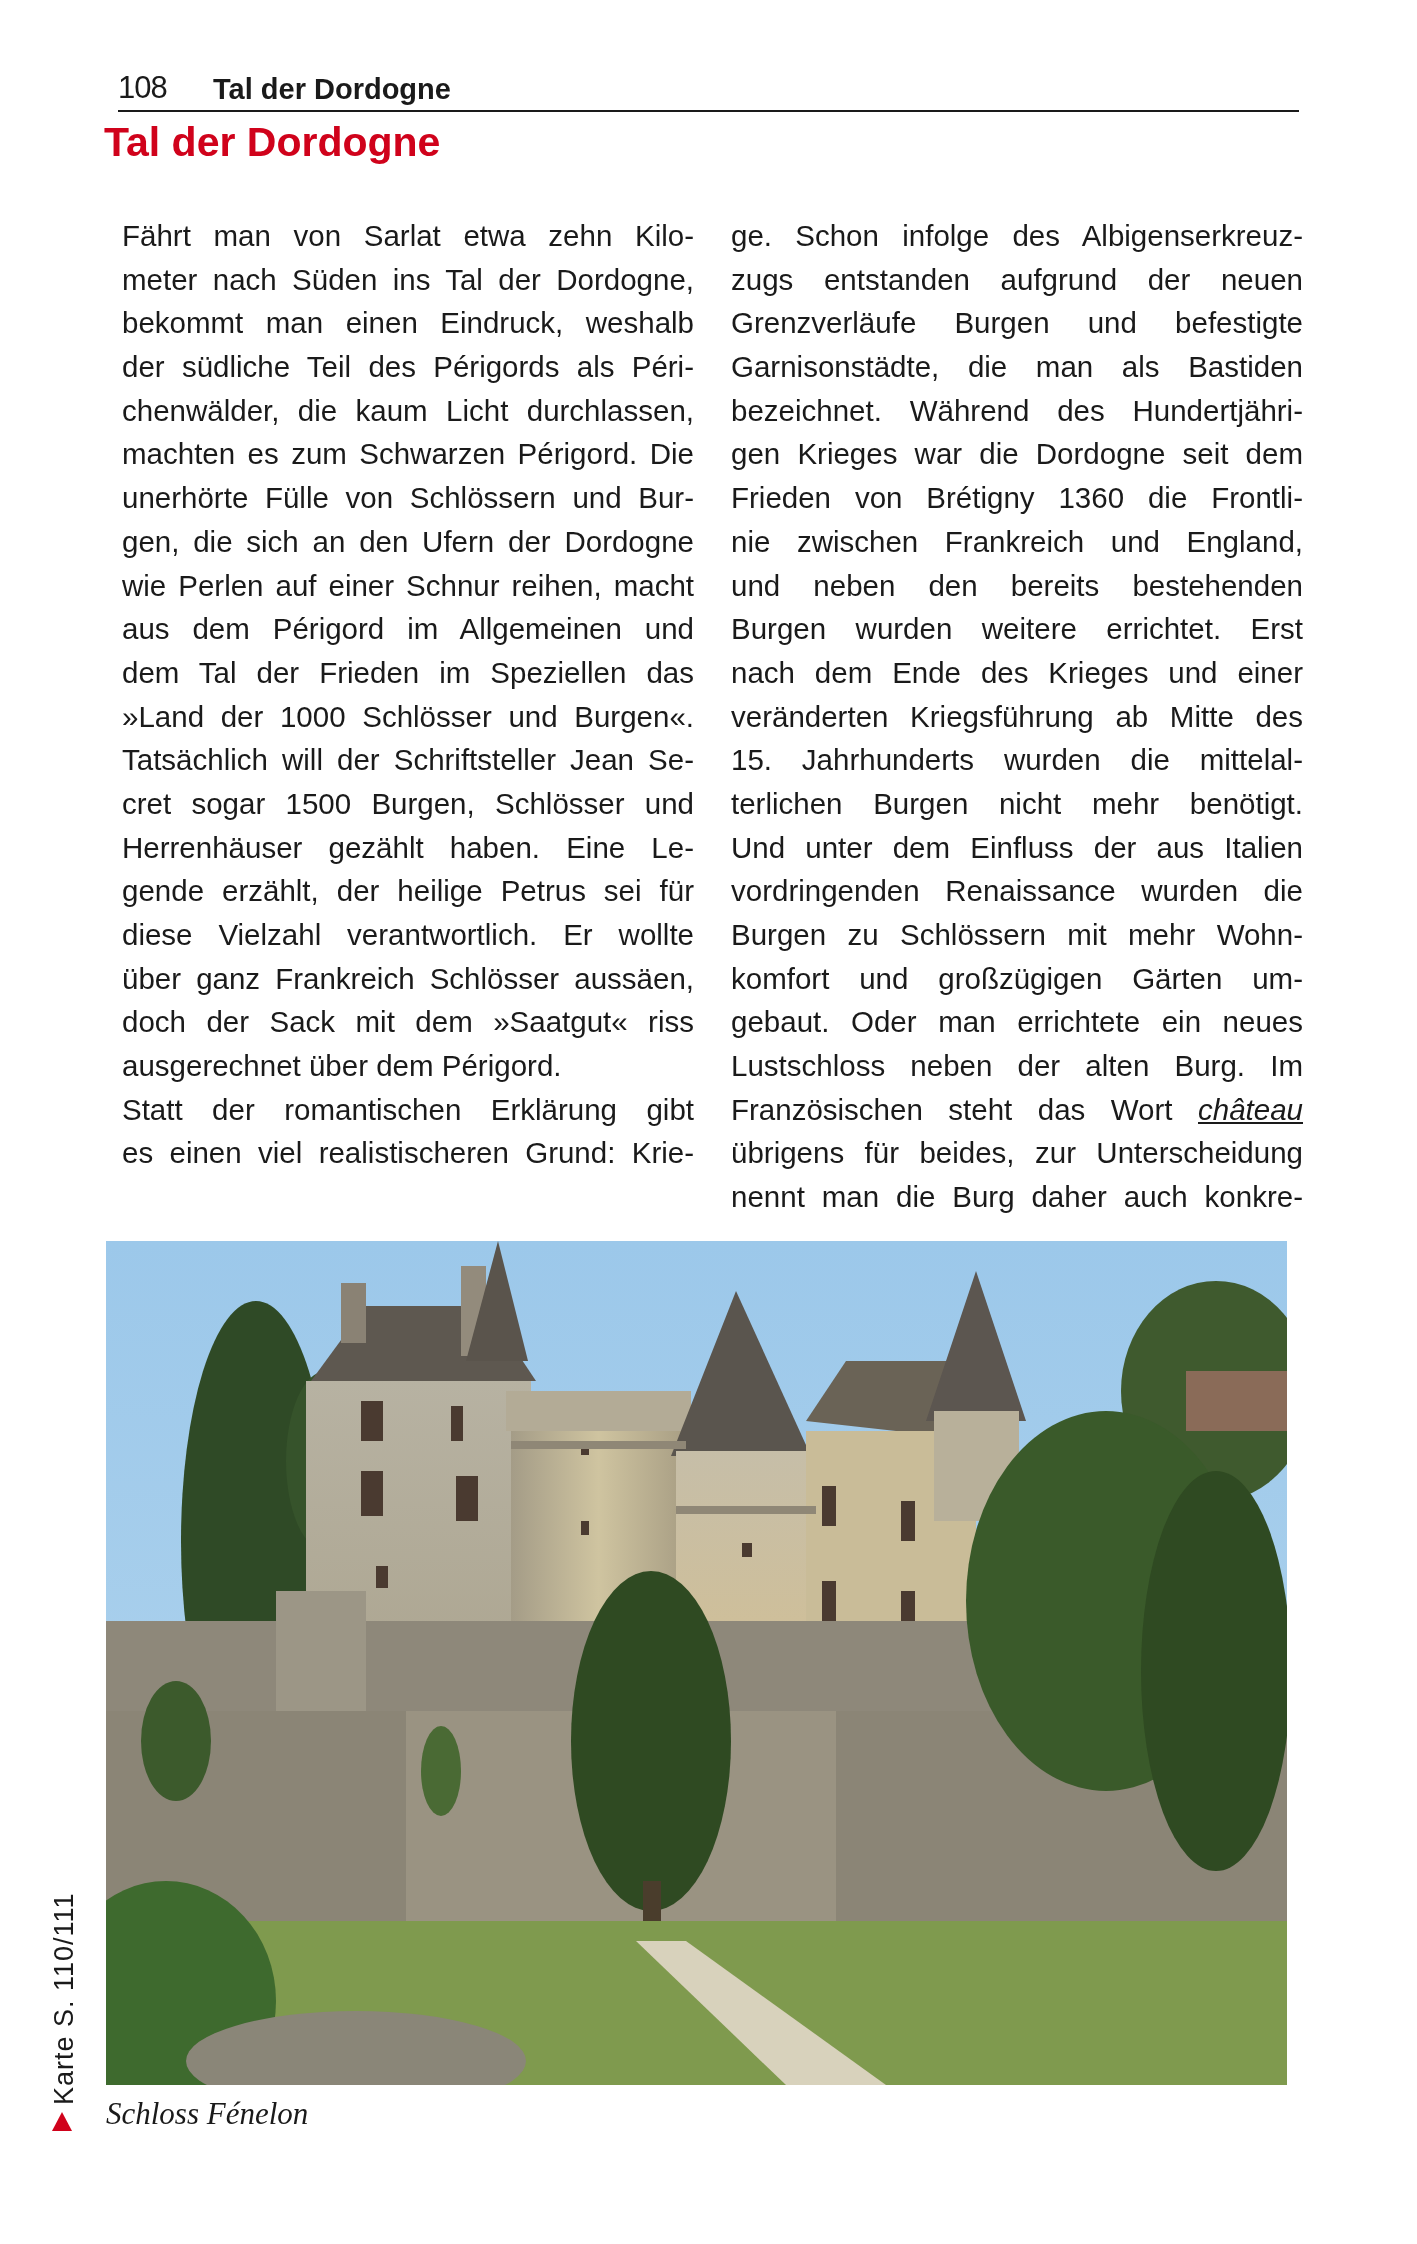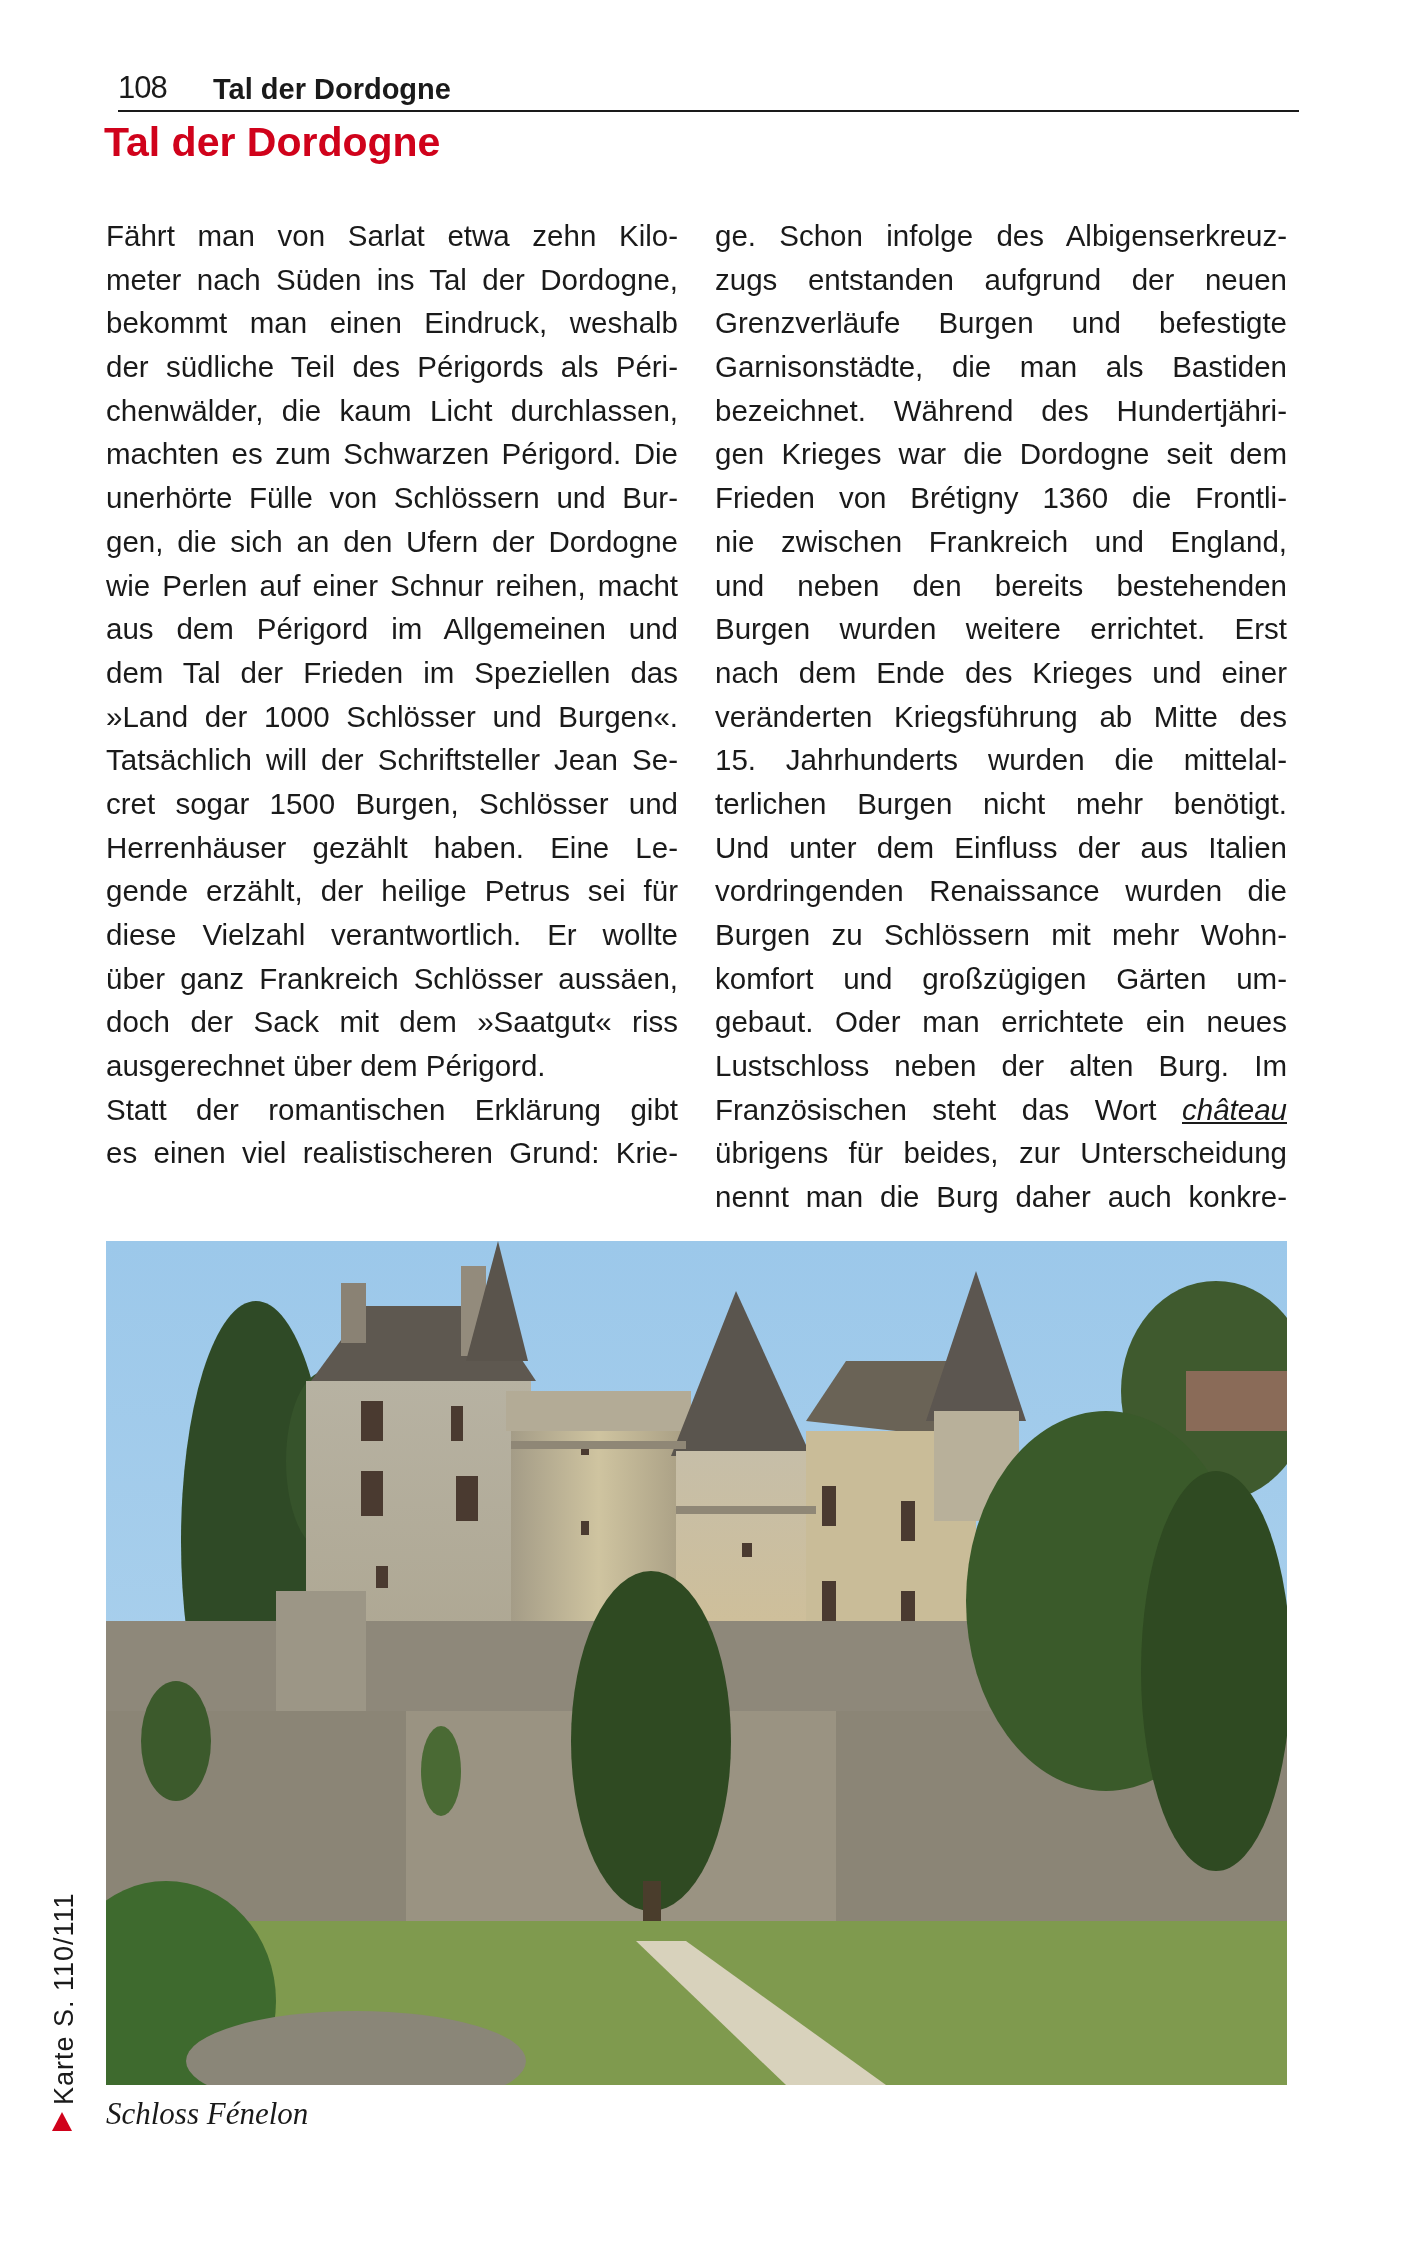--- a/index.html
+++ b/index.html
@@ -6,21 +6,21 @@
   body { width: 1417px; height: 2244px; position: relative; overflow: hidden;
          font-family: "Liberation Sans", "DejaVu Sans", sans-serif; color: #1a1a1a; }
   .running-head { position: absolute; left: 118px; top: 70px; width: 1181px; height: 40px;
                   border-bottom: 2px solid #1a1a1a; }
   .page-num { position: absolute; left: 0; top: 0; font-size: 31px; line-height: 36px;
               font-weight: normal; letter-spacing: -1px; }
   .head-title { position: absolute; left: 95px; top: 2px; font-size: 29px; line-height: 34px;
                 font-weight: bold; }
   .chapter-title { position: absolute; left: 104px; top: 118px; font-size: 41px; line-height: 48px;
                    font-weight: bold; color: #d0021b; margin: 0; }
-  .col { position: absolute; top: 214px; width: 572px; font-size: 29.5px; line-height: 43.7px; }
+  .col { position: absolute; top: 214px; width: 572px; font-size: 29.5px; line-height: 43.7px; margin-left: 16px; }
   .col-left { left: 106px; }
   .col-right { left: 715px; }
   .line { display: block; white-space: nowrap; text-align: justify; text-align-last: justify;
           height: 43.7px; overflow: visible; }
   .line.last { text-align-last: left; }
   .line em { font-style: italic; text-decoration: underline; }
   .photo { position: absolute; left: 106px; top: 1241px; width: 1181px; height: 844px; overflow: hidden;
            background: #9ec9ea; }
   .photo svg { display: block; }
   .caption { position: absolute; left: 106px; top: 2094px; font-family: "Liberation Serif", "DejaVu Serif", serif;

